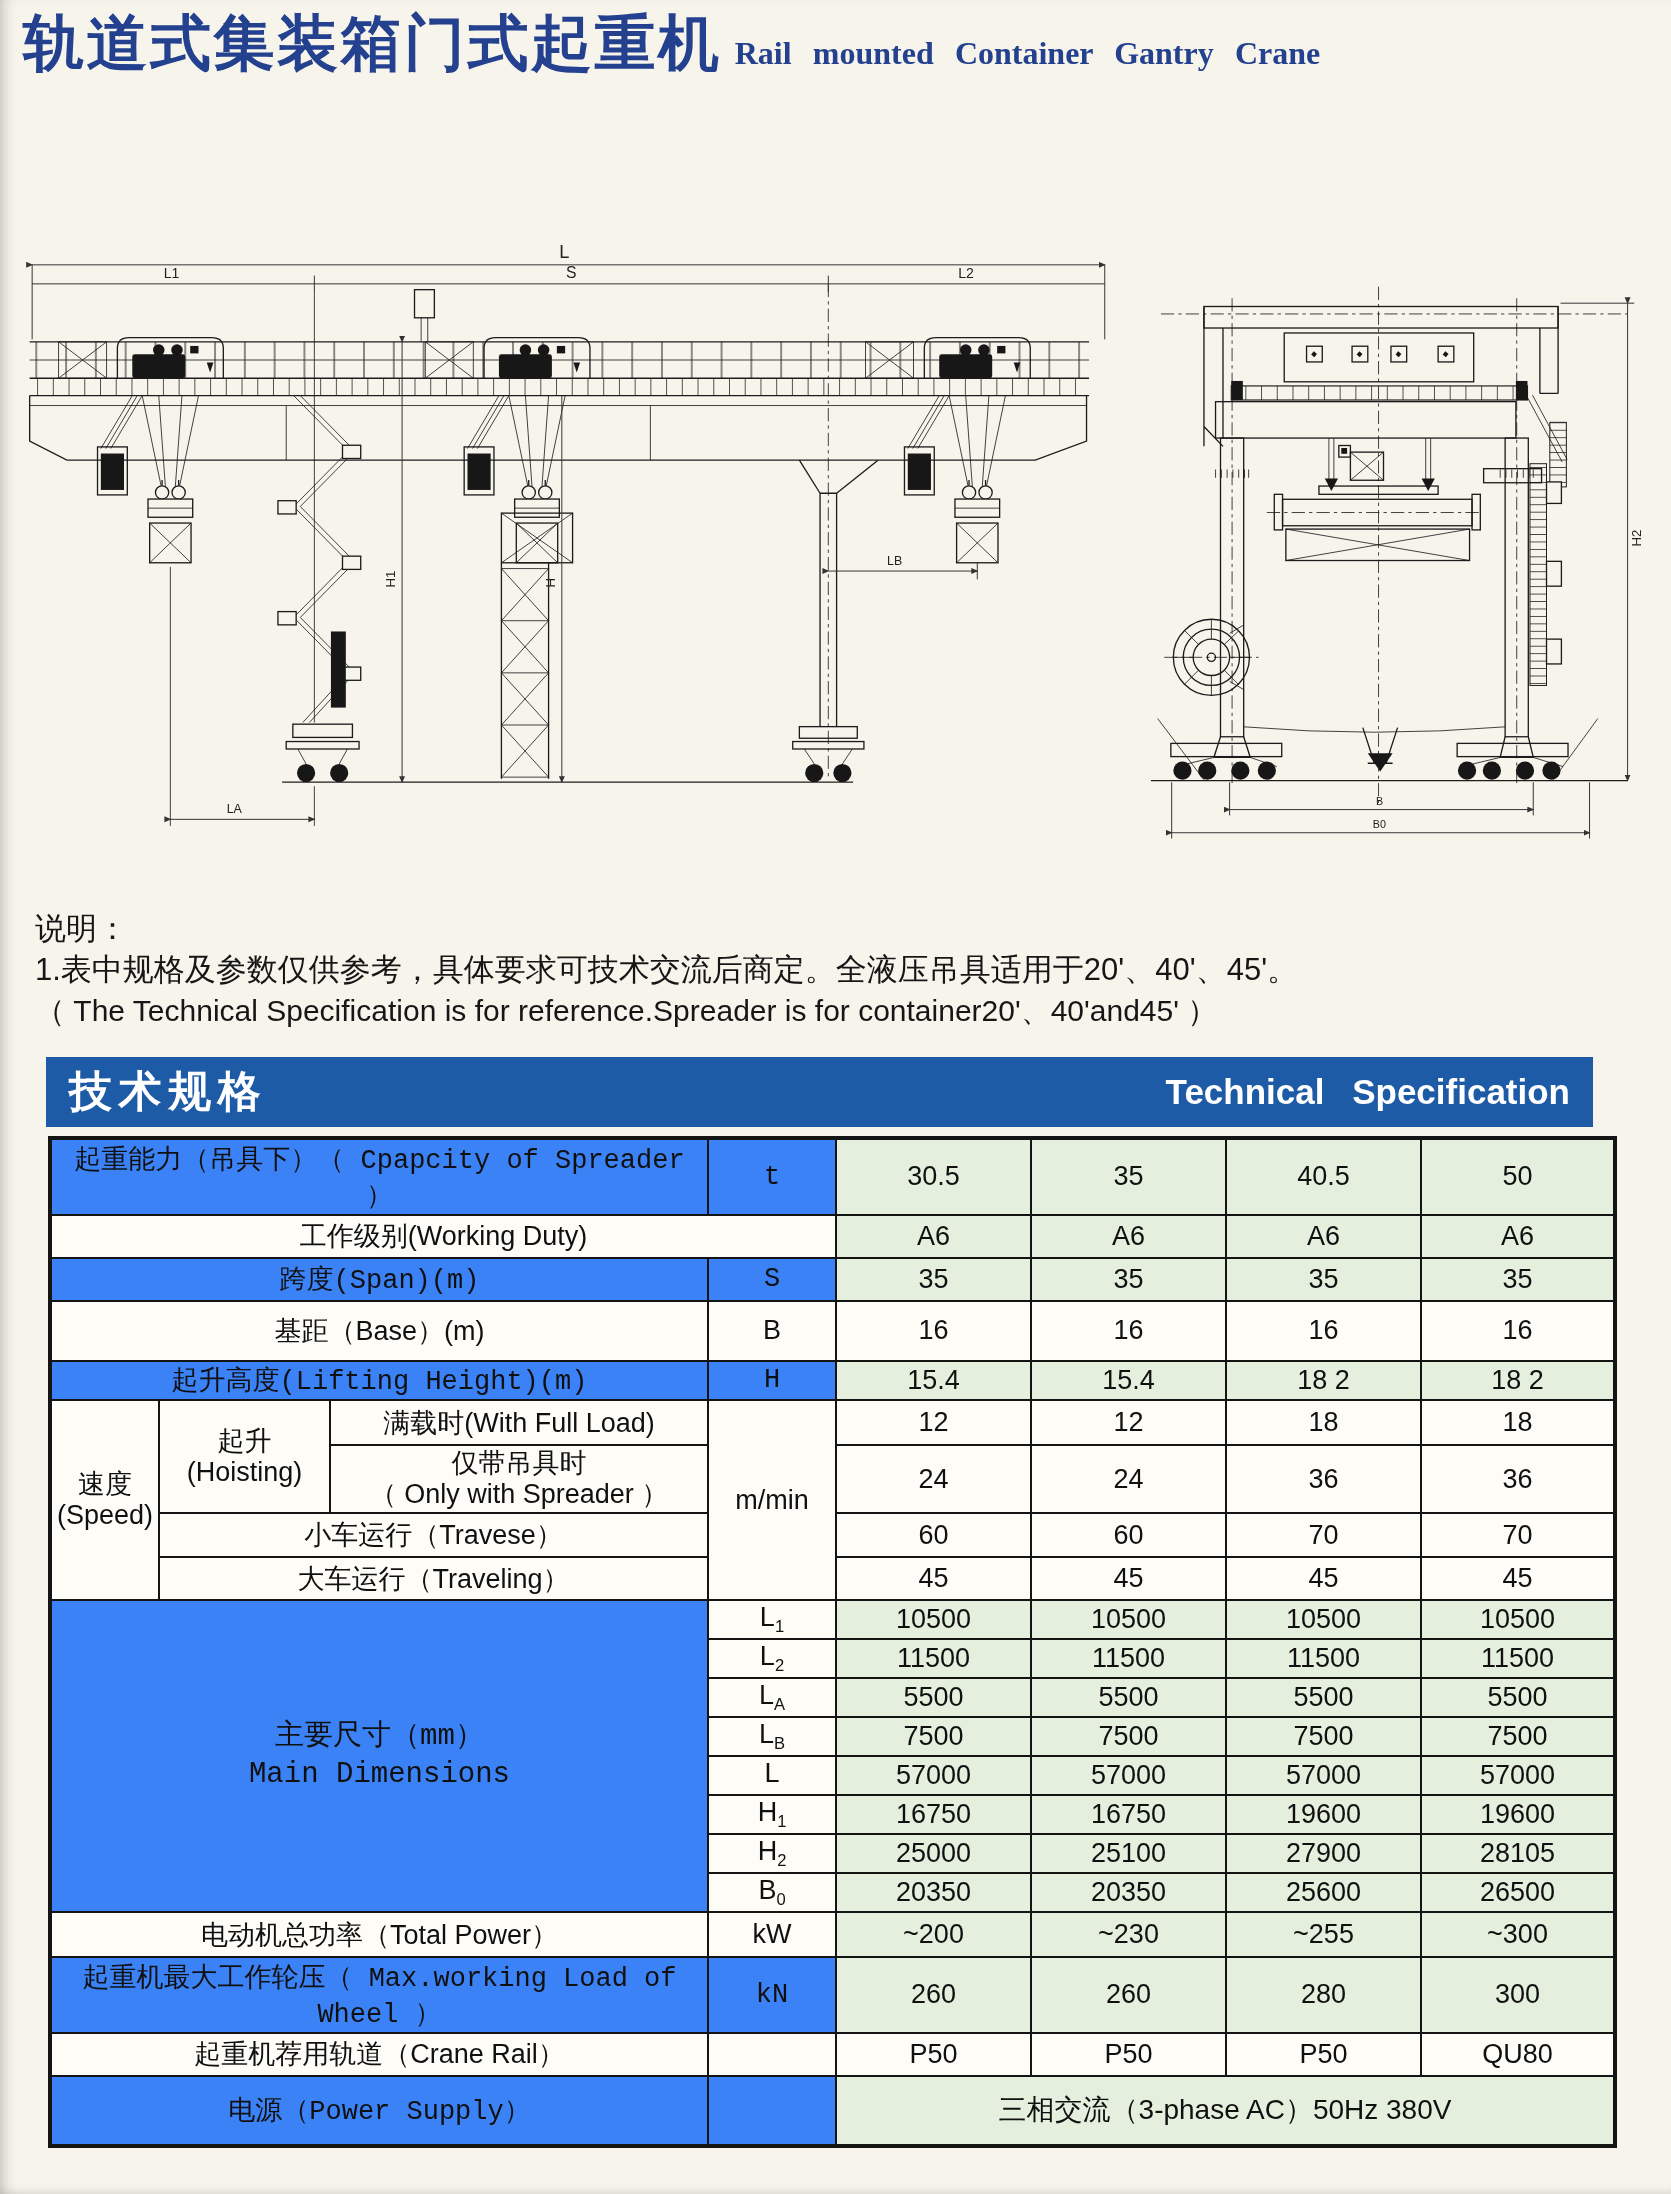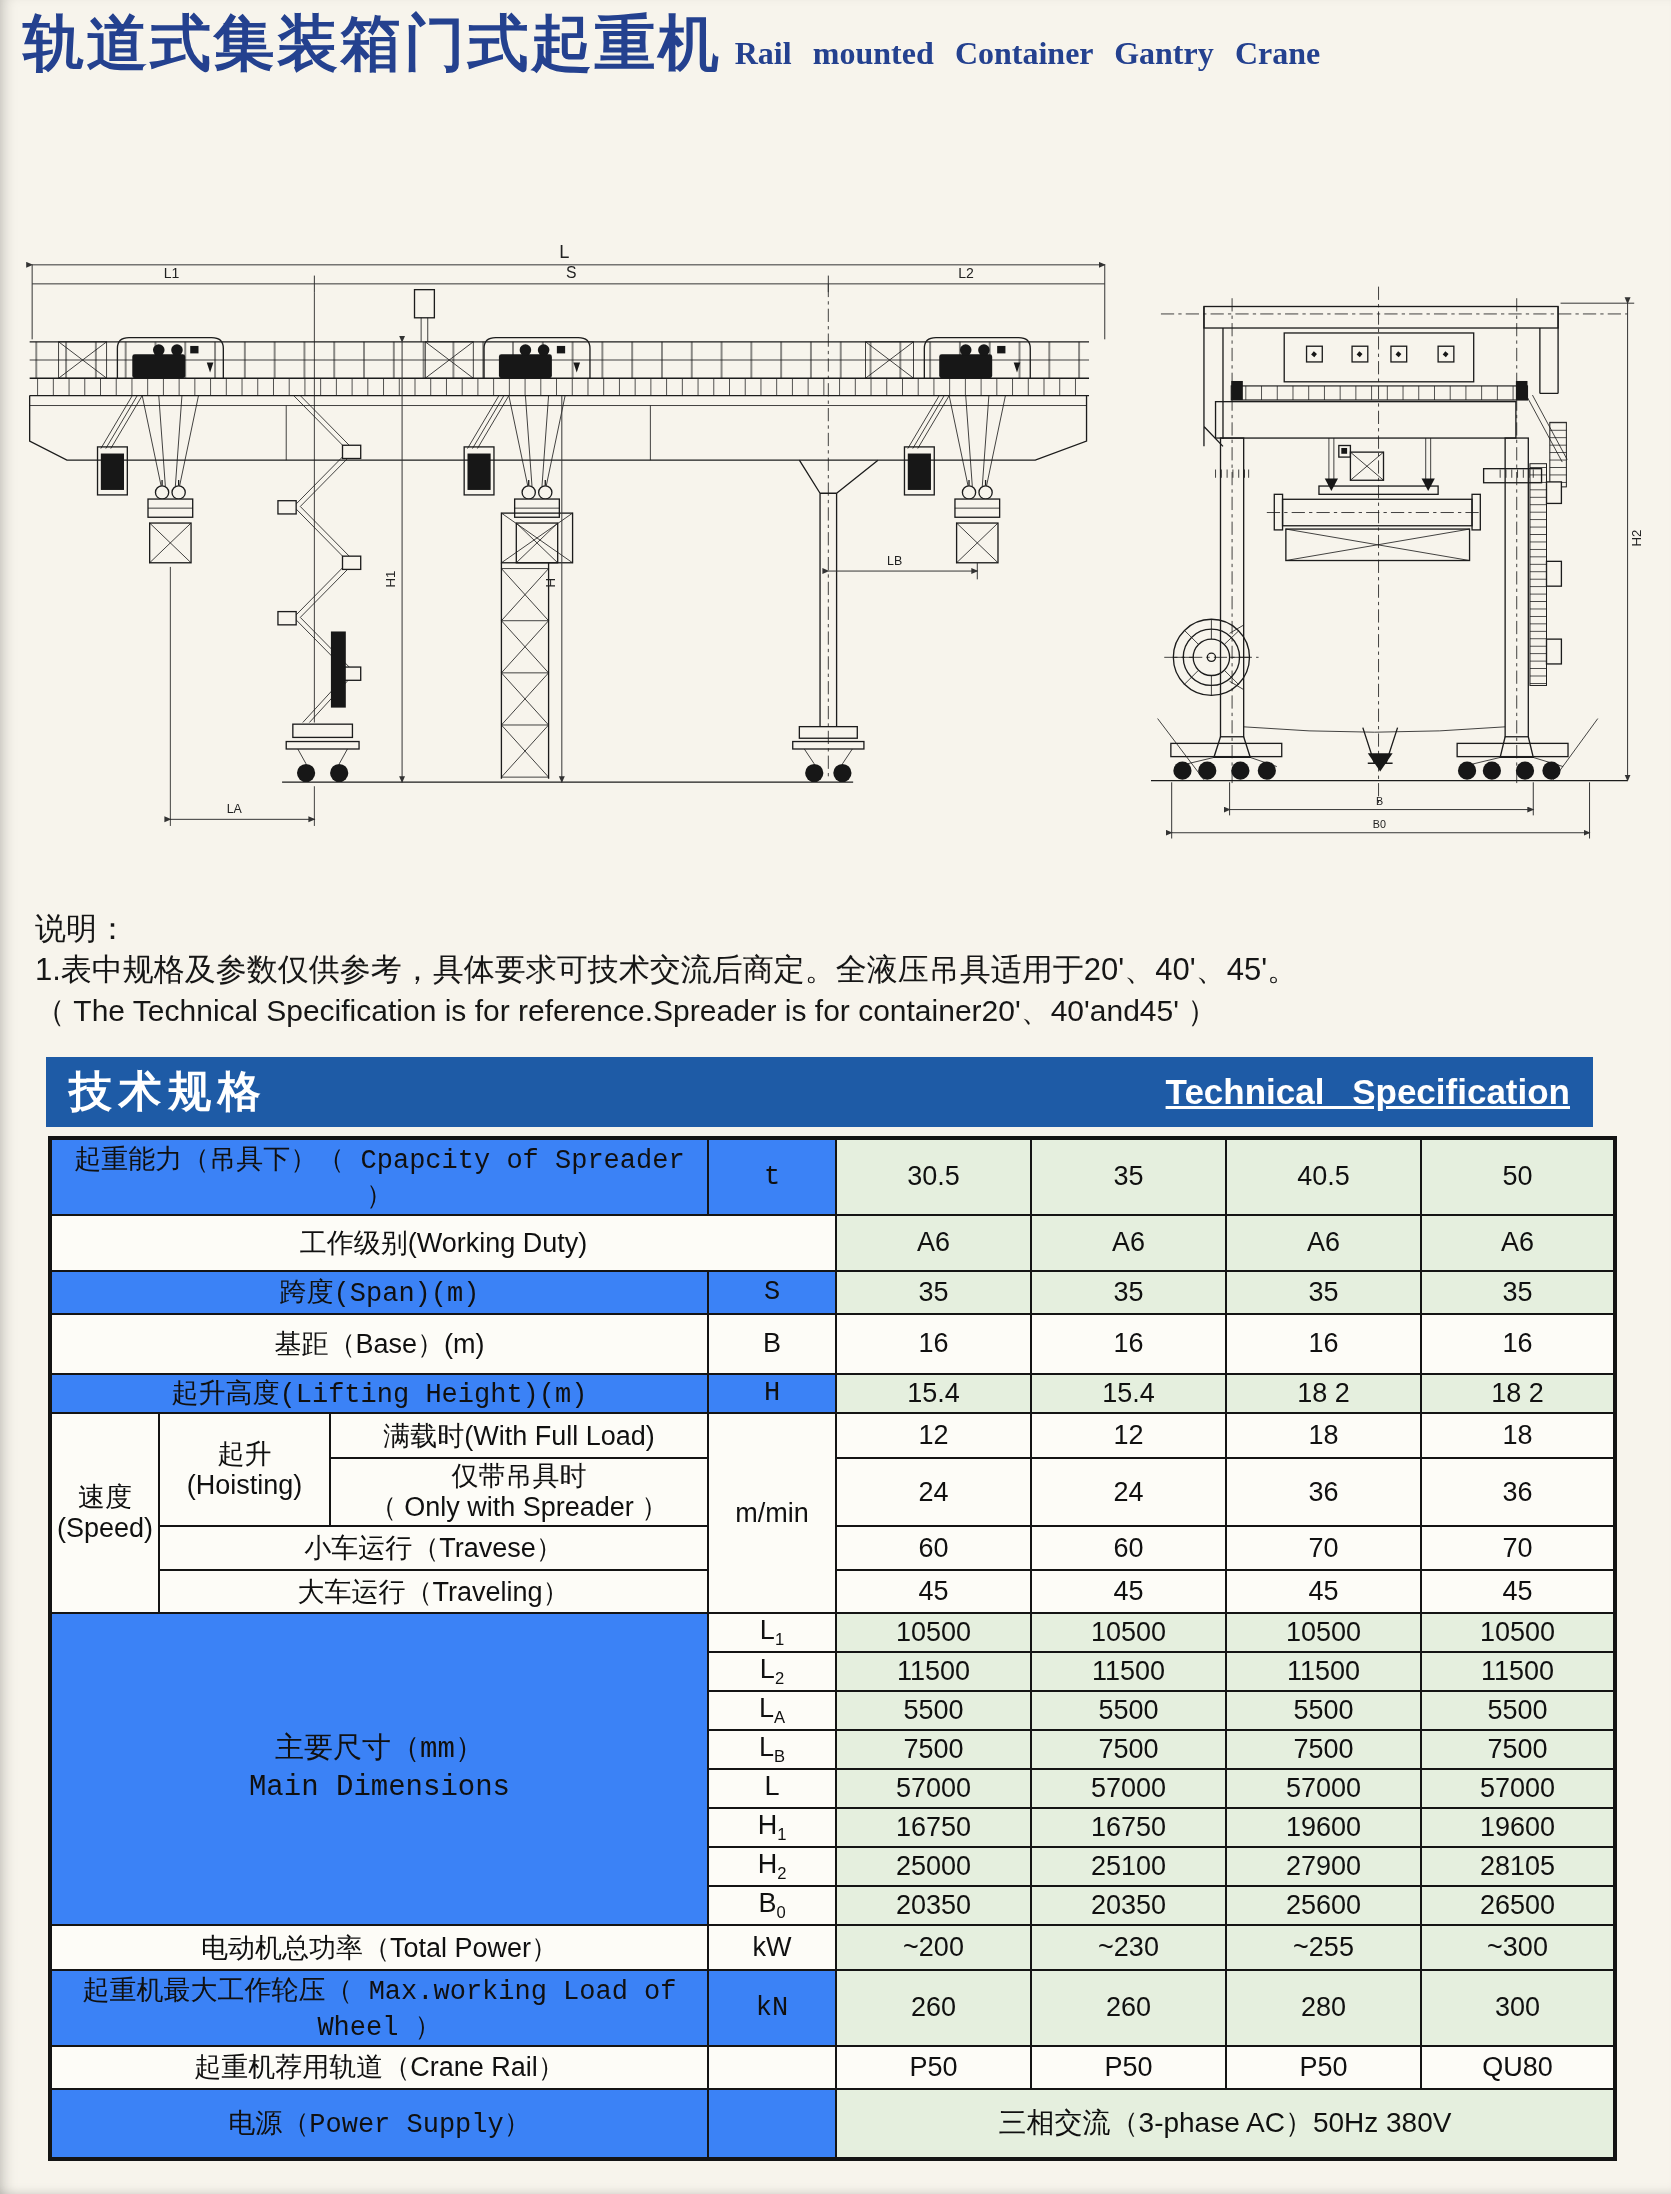--- a/index.html
+++ b/index.html
@@ -23,21 +23,21 @@
   
   .notes{position:absolute;left:35px;top:908px;line-height:41px;color:#161616;}
   .notes .nh{font-size:31px;}
   .notes .n1{font-size:31px;}
   .notes .n2{font-size:30px;}
   
   .specbar{position:absolute;left:46px;top:1057px;width:1547px;height:70px;background:#1e5ba6;
            color:#fff;display:flex;align-items:center;justify-content:space-between;
            padding:12px 23px;box-sizing:border-box;}
   .specbar .zh{font-size:43px;font-weight:bold;letter-spacing:6.6px;}
-  .specbar .en{font-size:35px;font-weight:bold;word-spacing:18px;text-decoration:underline;}
+  .specbar .en{font-size:35px;font-weight:bold;word-spacing:18px;}
   
   table.spec{position:absolute;left:48px;top:1136px;width:1567px;border-collapse:collapse;
              table-layout:fixed;border:4.1px solid #141414;}
   table.spec td{border:2.5px solid #141414;text-align:center;font-size:27px;color:#101010;
                 padding:0.8px 5px;overflow:hidden;}
   .c-blue{background:#3b82f6;font-family:Liberation Mono, monospace;}
   .c-green{background:#e5efde;}
   .c-white{background:#fdfcf7;}
   .two-line{line-height:31px;}
   sub{font-size:16.6px;}
@@ -327,21 +327,21 @@
     </colgroup>
     <tbody>
     <tr style="height:46px">
       <td colspan="3" class="c-blue">起重能力（吊具下）（ Cpapcity of Spreader ）</td>
       <td class="c-blue unitcell">t</td>
       <td class="c-green">30.5</td>
       <td class="c-green">35</td>
       <td class="c-green">40.5</td>
       <td class="c-green">50</td>
     </tr>
-    <tr style="height:56px">
+    <tr style="height:43px">
       <td colspan="4" class="c-white">工作级别(Working Duty)</td>
       <td class="c-green">A6</td>
       <td class="c-green">A6</td>
       <td class="c-green">A6</td>
       <td class="c-green">A6</td>
     </tr>
     <tr style="height:43px">
       <td colspan="3" class="c-blue">跨度(Span)(m)</td>
       <td class="c-blue unitcell">S</td>
       <td class="c-green">35</td>

